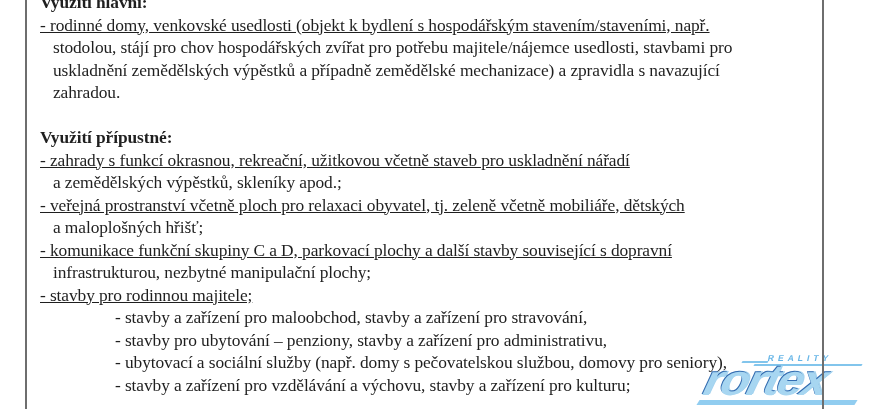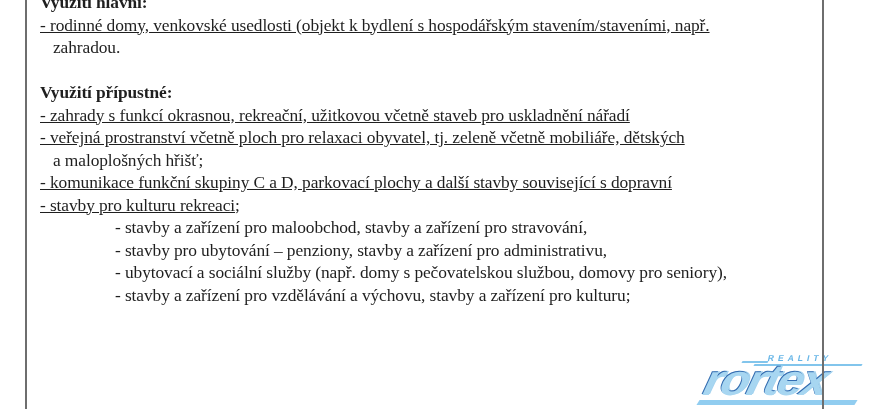--- a/index.html
+++ b/index.html
@@ -123,27 +123,31 @@
     <div class="wm-speedline"></div>
     <div class="wm-tagline">REALITY</div>
     <div class="wm-tagline-underline"></div>
     <div class="wm-word">rortex</div>
     <div class="wm-bar"></div>
   </div>
 
   <div class="textcol">
       <div class="line heading">Využití hlavní:</div>
       <div class="line bullet">- rodinné domy, venkovské usedlosti (objekt k bydlení s hospodářským stavením/staveními, např.</div>
+      <div class="line continuation">stodolou, stájí pro chov hospodářských zvířat pro potřebu majitele/nájemce usedlosti, stavbami pro</div>
+      <div class="line continuation">uskladnění zemědělských výpěstků a případně zemědělské mechanizace) a zpravidla s navazující</div>
       <div class="line continuation">zahradou.</div>
       <div class="line blank"></div>
       <div class="line heading">Využití přípustné:</div>
       <div class="line bullet">- zahrady s funkcí okrasnou, rekreační, užitkovou včetně staveb pro uskladnění nářadí</div>
+      <div class="line continuation">a zemědělských výpěstků, skleníky apod.;</div>
       <div class="line bullet">- veřejná prostranství včetně ploch pro relaxaci obyvatel, tj. zeleně včetně mobiliáře, dětských</div>
       <div class="line continuation">a maloplošných hřišť;</div>
       <div class="line bullet">- komunikace funkční skupiny C a D, parkovací plochy a další stavby související s dopravní</div>
-      <div class="line bullet">- stavby pro kulturu rekreaci;</div>
+      <div class="line continuation">infrastrukturou, nezbytné manipulační plochy;</div>
+      <div class="line bullet">- stavby pro rodinnou majitele;</div>
       <div class="line sub-bullet">- stavby a zařízení pro maloobchod, stavby a zařízení pro stravování,</div>
       <div class="line sub-bullet">- stavby pro ubytování – penziony, stavby a zařízení pro administrativu,</div>
       <div class="line sub-bullet">- ubytovací a sociální služby (např. domy s pečovatelskou službou, domovy pro seniory),</div>
       <div class="line sub-bullet">- stavby a zařízení pro vzdělávání a výchovu, stavby a zařízení pro kulturu;</div>
     </div>
 
 </div>
 
 </body></html>

